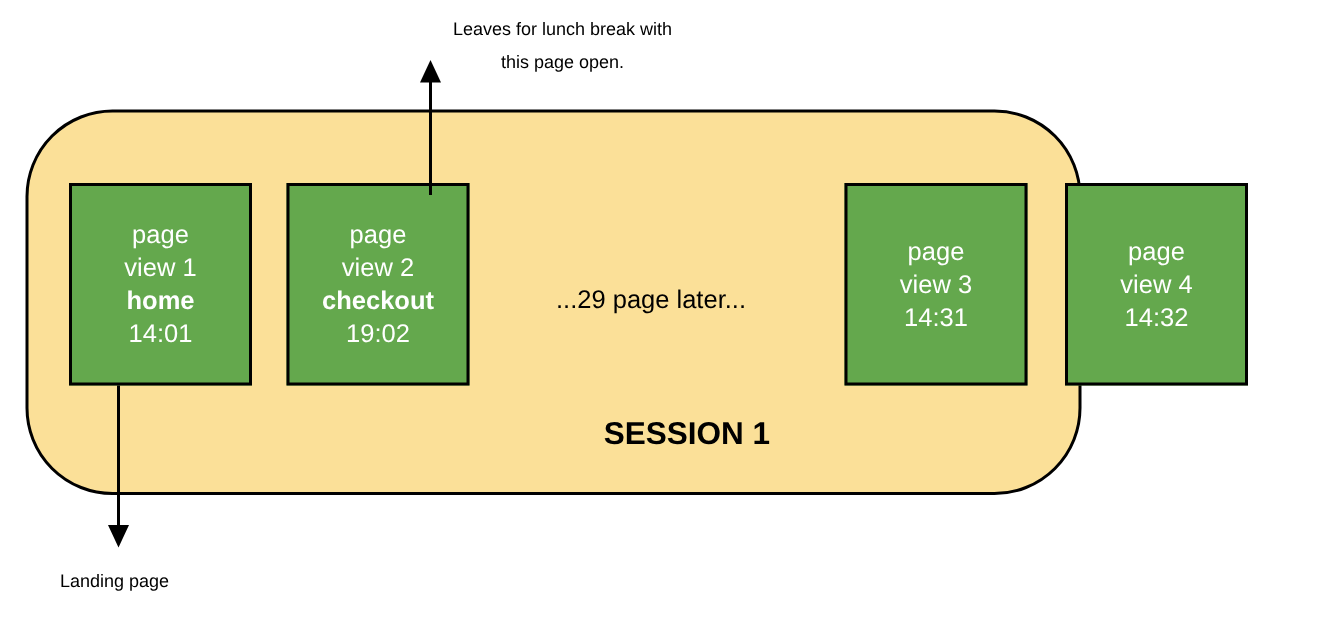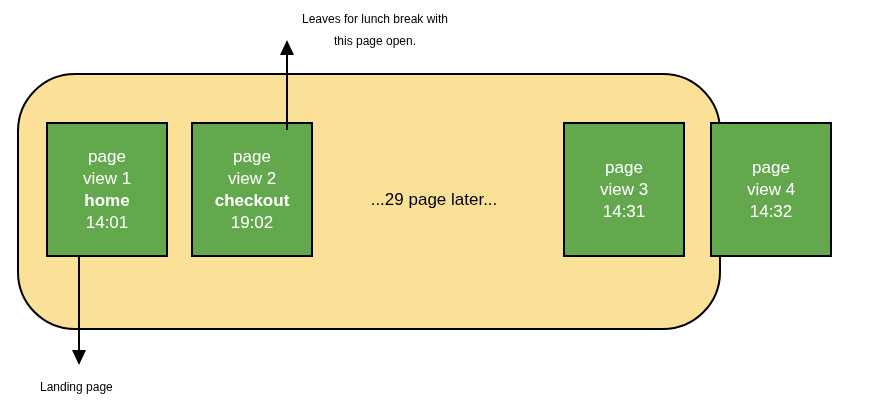--- a/index.html
+++ b/index.html
@@ -149,20 +149,21 @@
       <span class="pv-view">view 3</span>
       <span class="pv-time">14:31</span>
     </div>
 
     <div class="pv pv4">
       <span class="pv-prefix">page</span>
       <span class="pv-view">view 4</span>
       <span class="pv-time">14:32</span>
     </div>
 
+    <div class="session-label">SESSION 1</div>
 
   </div>
 
   <div class="arrow-line arrow-down-line"></div>
   <div class="arrow-head arrow-down-head"></div>
 
   <div class="note landing-note">Landing page</div>
 
 </div>
 

